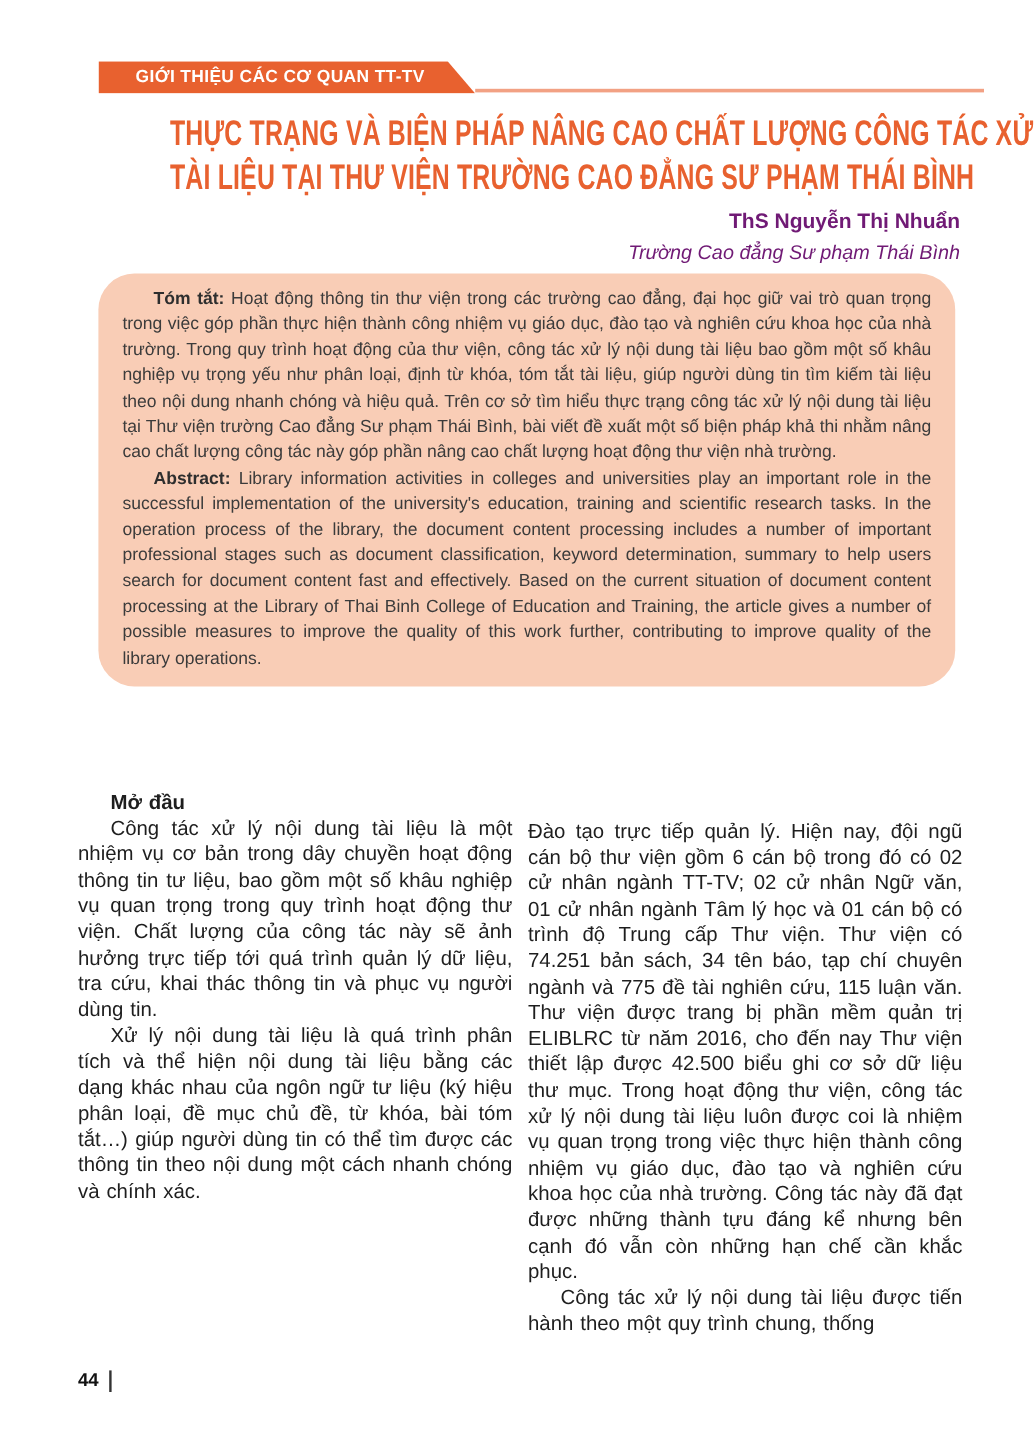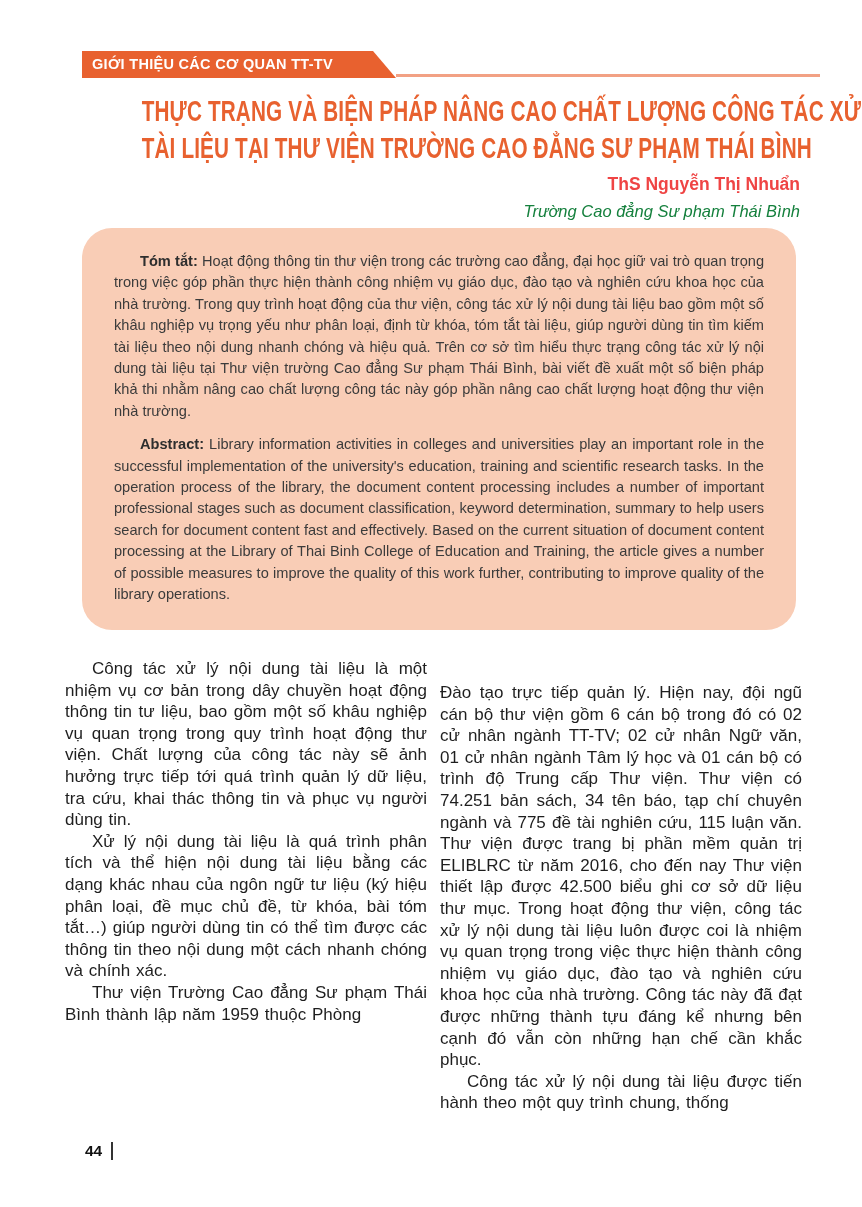--- a/index.html
+++ b/index.html
@@ -7,49 +7,49 @@
     width:862px;height:1207px;position:relative;background:#ffffff;
     font-family:"Liberation Sans",sans-serif;color:#222;
     overflow:hidden;
   }
   
   .badge{
     position:absolute;left:82px;top:51px;width:314px;height:27px;
     background:var(--accent);
     clip-path:polygon(0 0,calc(100% - 23px) 0,100% 100%,0 100%);
     color:#fff;font-weight:700;font-size:14.5px;line-height:27px;
-    padding-left:10px;box-sizing:border-box;letter-spacing:.3px;
+    padding-left:31px;box-sizing:border-box;letter-spacing:.3px;
     white-space:nowrap;
   }
   .header-line{
     position:absolute;left:396px;top:74px;width:424px;height:3px;
     background:var(--line);
   }
   
   .title{
     position:absolute;left:40px;top:92px;width:782px;text-align:center;
     color:var(--accent);font-weight:700;
   }
   .title .t-line{
     display:block;font-size:28px;line-height:37px;white-space:nowrap;
     transform:scale(.74,1.06);transform-origin:center;
     letter-spacing:.2px;
   }
   
   .author-block{position:absolute;right:62px;top:174px;text-align:right;}
-  .author{font-weight:700;font-size:17.5px;color:#ef4444;}
-  .affiliation{font-style:italic;font-size:16.5px;color:#15803d;margin-top:7px;}
+  .author{font-weight:700;font-size:17.5px;color:#701a75;}
+  .affiliation{font-style:italic;font-size:16.5px;color:#701a75;margin-top:7px;}
   
   .abstract-box{
     position:absolute;left:82px;top:228px;width:714px;
     background:var(--boxbg);border-radius:30px;
     padding:11px 20px 12px 20px;box-sizing:border-box;
   }
   .abstract-box p{
-    margin:12px;text-indent:26px;font-size:14.6px;line-height:21.4px;
+    margin:0;text-indent:26px;font-size:14.6px;line-height:21.4px;
     text-align:justify;color:#3b3b3b;
   }
   .plabel{font-weight:700;color:#2e2e2e;}
   .plabel::after{content:" ";white-space:pre;}
   
   .columns{
     position:absolute;left:65px;top:658px;width:737px;
     display:flex;gap:13px;
   }
   .col{width:362px;}
@@ -57,21 +57,21 @@
     margin:0;font-size:17px;line-height:21.6px;text-align:justify;
     color:#1e1e1e;text-indent:27px;word-spacing:1px;
   }
   .bhead{font-weight:700;}
   .col p.no-indent{text-indent:0;margin-top:24px;}
   
   .footer{
     position:absolute;left:65px;top:1142px;display:flex;align-items:center;
     font-weight:700;font-size:15.5px;color:#111;
   }
-  .footer .pgnum{padding-right:9px;margin-left:20px;}
+  .footer .pgnum{padding-right:9px;}
   .footer .divider{width:2px;height:18px;background:#333;margin-right:9px;}
   .footer .journal{letter-spacing:.2px;}
 </style>
 </head>
 <body style="--accent: #E8612F; --line: #F2A184; --boxbg: #F9CDB6;">
 
 <div class="badge">GIỚI THIỆU CÁC CƠ QUAN TT-TV</div>
 <div class="header-line"></div>
 
 <div class="title">
@@ -88,23 +88,23 @@
   <p>
     <span class="plabel">Tóm tắt:</span><span>Hoạt động thông tin thư viện trong các trường cao đẳng, đại học giữ vai trò quan trọng trong việc góp phần thực hiện thành công nhiệm vụ giáo dục, đào tạo và nghiên cứu khoa học của nhà trường. Trong quy trình hoạt động của thư viện, công tác xử lý nội dung tài liệu bao gồm một số khâu nghiệp vụ trọng yếu như phân loại, định từ khóa, tóm tắt tài liệu, giúp người dùng tin tìm kiếm tài liệu theo nội dung nhanh chóng và hiệu quả. Trên cơ sở tìm hiểu thực trạng công tác xử lý nội dung tài liệu tại Thư viện trường Cao đẳng Sư phạm Thái Bình, bài viết đề xuất một số biện pháp khả thi nhằm nâng cao chất lượng công tác này góp phần nâng cao chất lượng hoạt động thư viện nhà trường.</span>
   </p>
   <p>
     <span class="plabel">Abstract:</span><span>Library information activities in colleges and universities play an important role in the successful implementation of the university's education, training and scientific research tasks. In the operation process of the library, the document content processing includes a number of important professional stages such as document classification, keyword determination, summary to help users search for document content fast and effectively. Based on the current situation of document content processing at the Library of Thai Binh College of Education and Training, the article gives a number of possible measures to improve the quality of this work further, contributing to improve quality of the library operations.</span>
   </p>
 </div>
 
 <div class="columns">
   <div class="col">
+    <div class="bhead">Mở đầu</div>
     <p>Công tác xử lý nội dung tài liệu là một nhiệm vụ cơ bản trong dây chuyền hoạt động thông tin tư liệu, bao gồm một số khâu nghiệp vụ quan trọng trong quy trình hoạt động thư viện. Chất lượng của công tác này sẽ ảnh hưởng trực tiếp tới quá trình quản lý dữ liệu, tra cứu, khai thác thông tin và phục vụ người dùng tin.</p>
     <p>Xử lý nội dung tài liệu là quá trình phân tích và thể hiện nội dung tài liệu bằng các dạng khác nhau của ngôn ngữ tư liệu (ký hiệu phân loại, đề mục chủ đề, từ khóa, bài tóm tắt…) giúp người dùng tin có thể tìm được các thông tin theo nội dung một cách nhanh chóng và chính xác.</p>
-    <p>Thư viện Trường Cao đẳng Sư phạm Thái Bình thành lập năm 1959 thuộc Phòng</p>
   </div>
   <div class="col">
     <p class="no-indent">Đào tạo trực tiếp quản lý. Hiện nay, đội ngũ cán bộ thư viện gồm 6 cán bộ trong đó có 02 cử nhân ngành TT-TV; 02 cử nhân Ngữ văn, 01 cử nhân ngành Tâm lý học và 01 cán bộ có trình độ Trung cấp Thư viện. Thư viện có 74.251 bản sách, 34 tên báo, tạp chí chuyên ngành và 775 đề tài nghiên cứu, 115 luận văn. Thư viện được trang bị phần mềm quản trị ELIBLRC từ năm 2016, cho đến nay Thư viện thiết lập được 42.500 biểu ghi cơ sở dữ liệu thư mục. Trong hoạt động thư viện, công tác xử lý nội dung tài liệu luôn được coi là nhiệm vụ quan trọng trong việc thực hiện thành công nhiệm vụ giáo dục, đào tạo và nghiên cứu khoa học của nhà trường. Công tác này đã đạt được những thành tựu đáng kể nhưng bên cạnh đó vẫn còn những hạn chế cần khắc phục.</p>
     <p>Công tác xử lý nội dung tài liệu được tiến hành theo một quy trình chung, thống</p>
   </div>
 </div>
 
 <div class="footer">
   <span class="pgnum">44</span>
   <span class="divider"></span>

